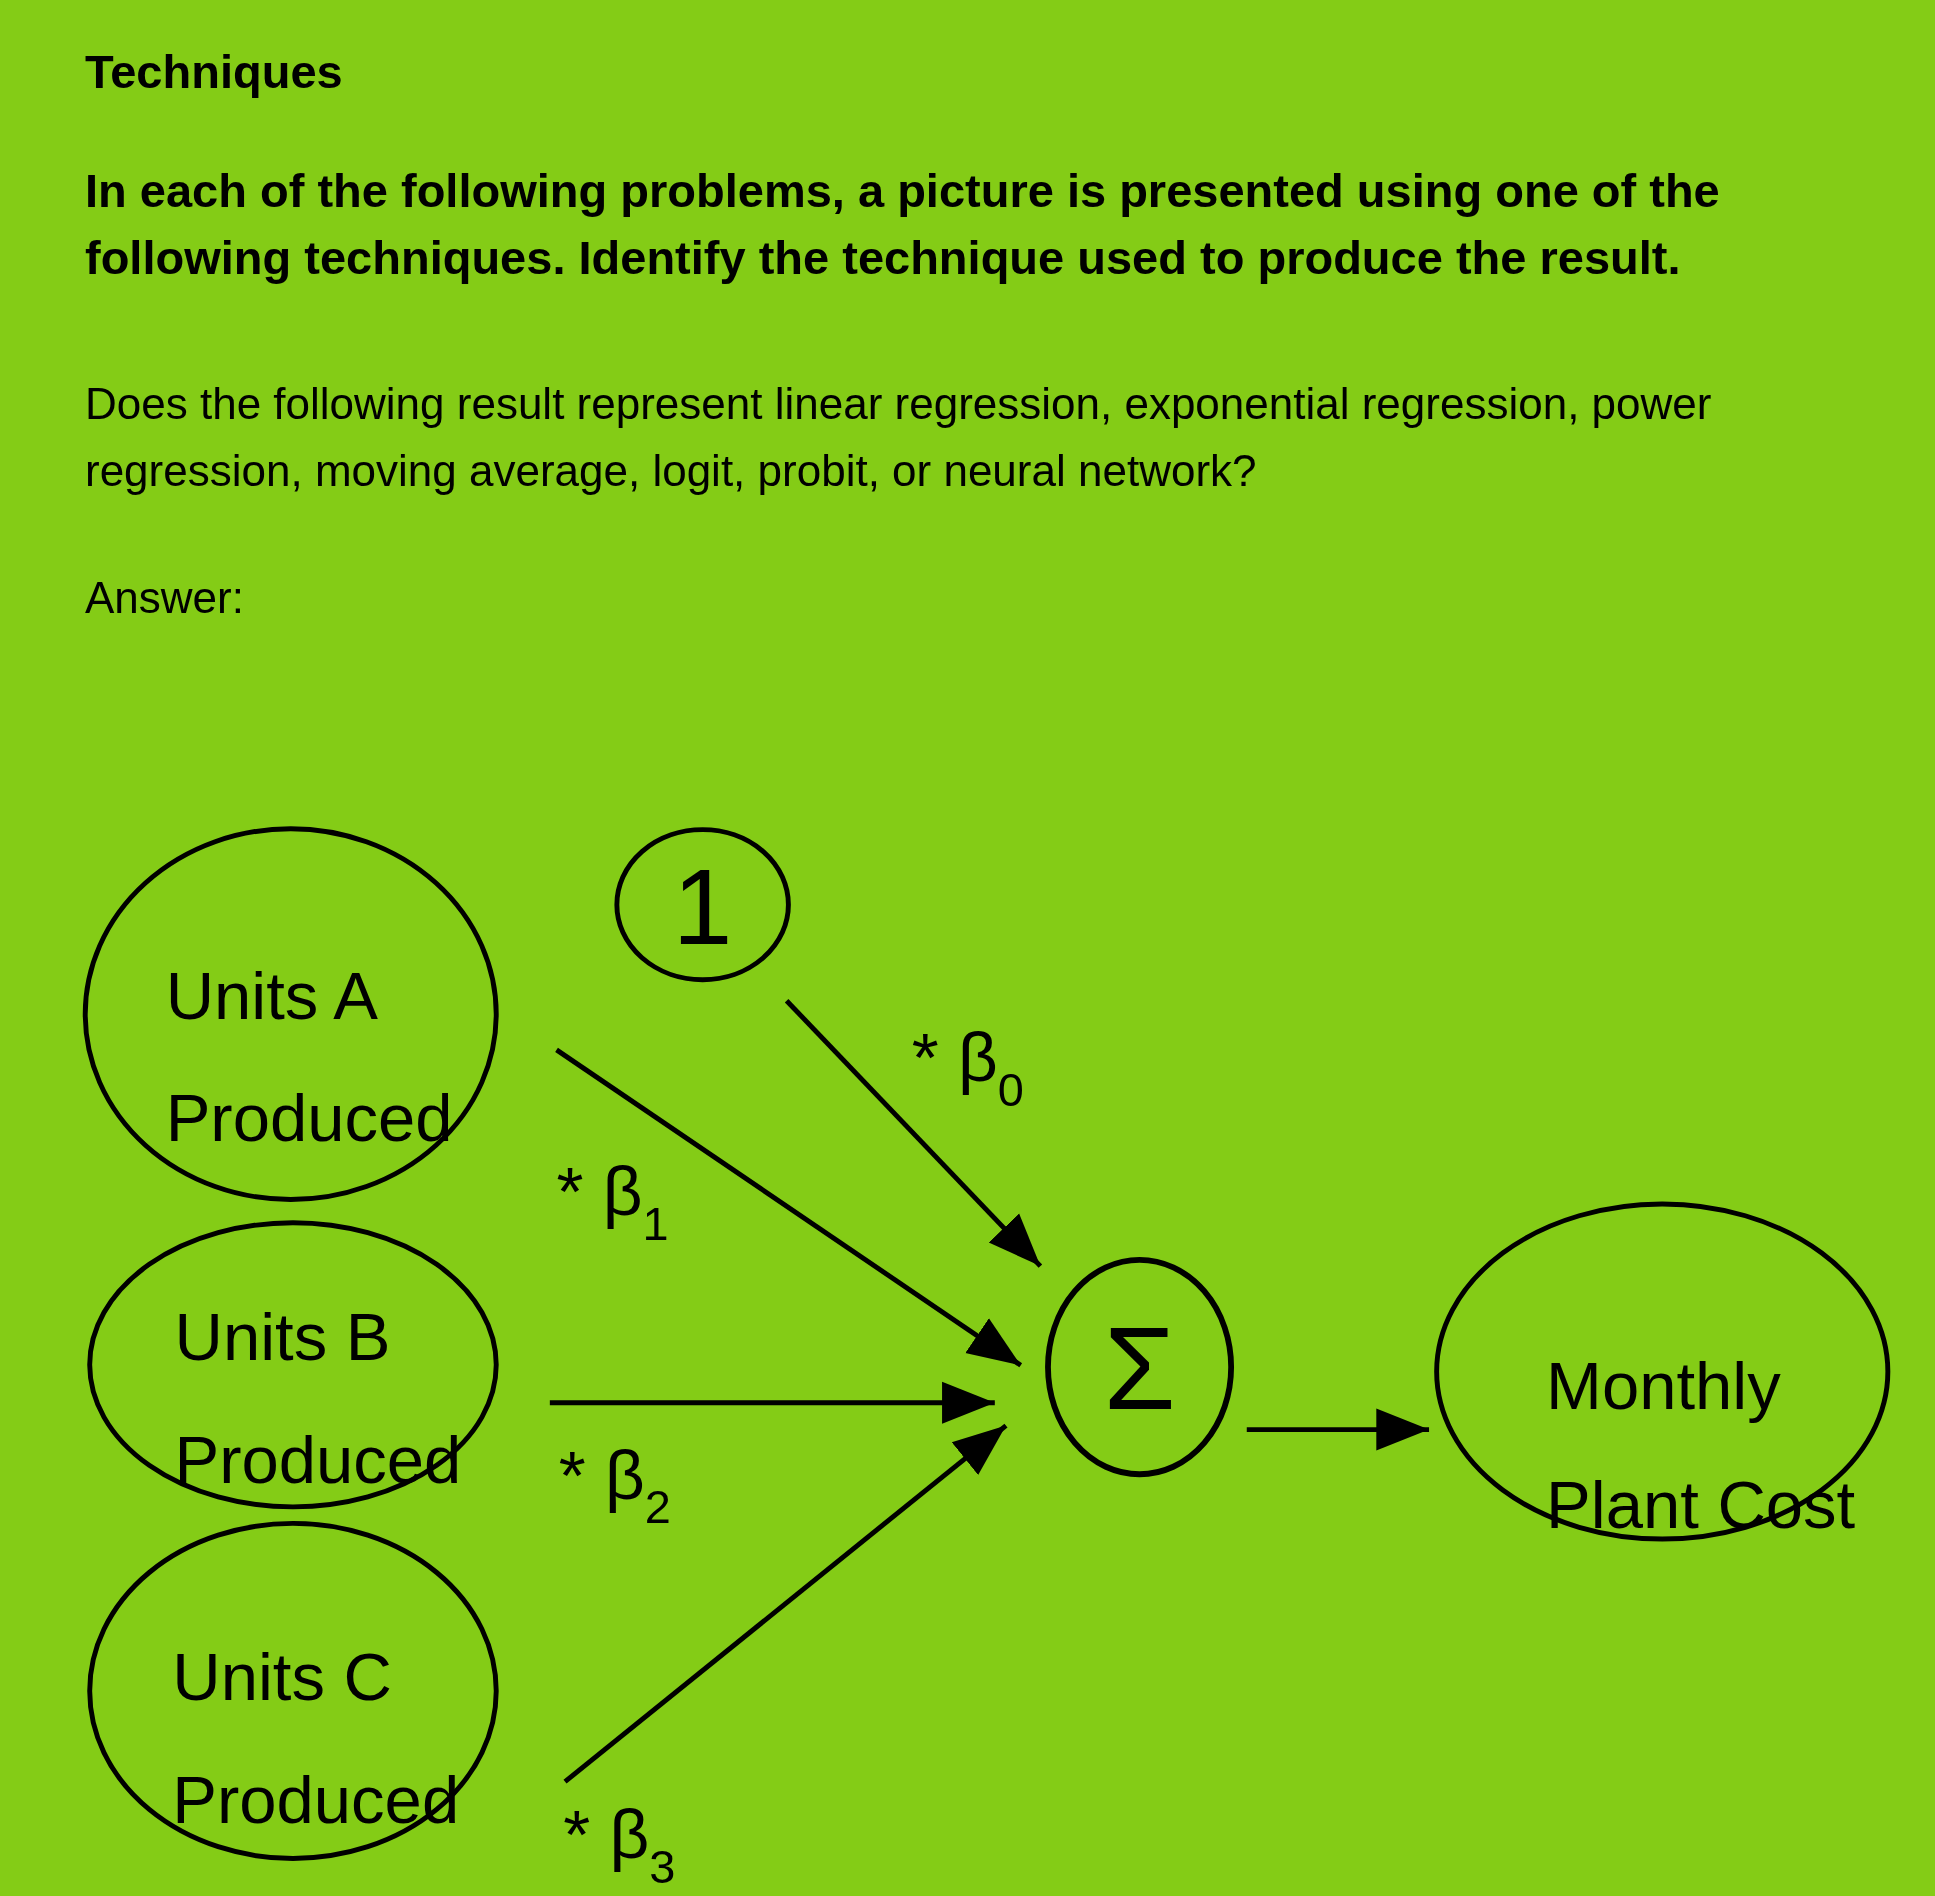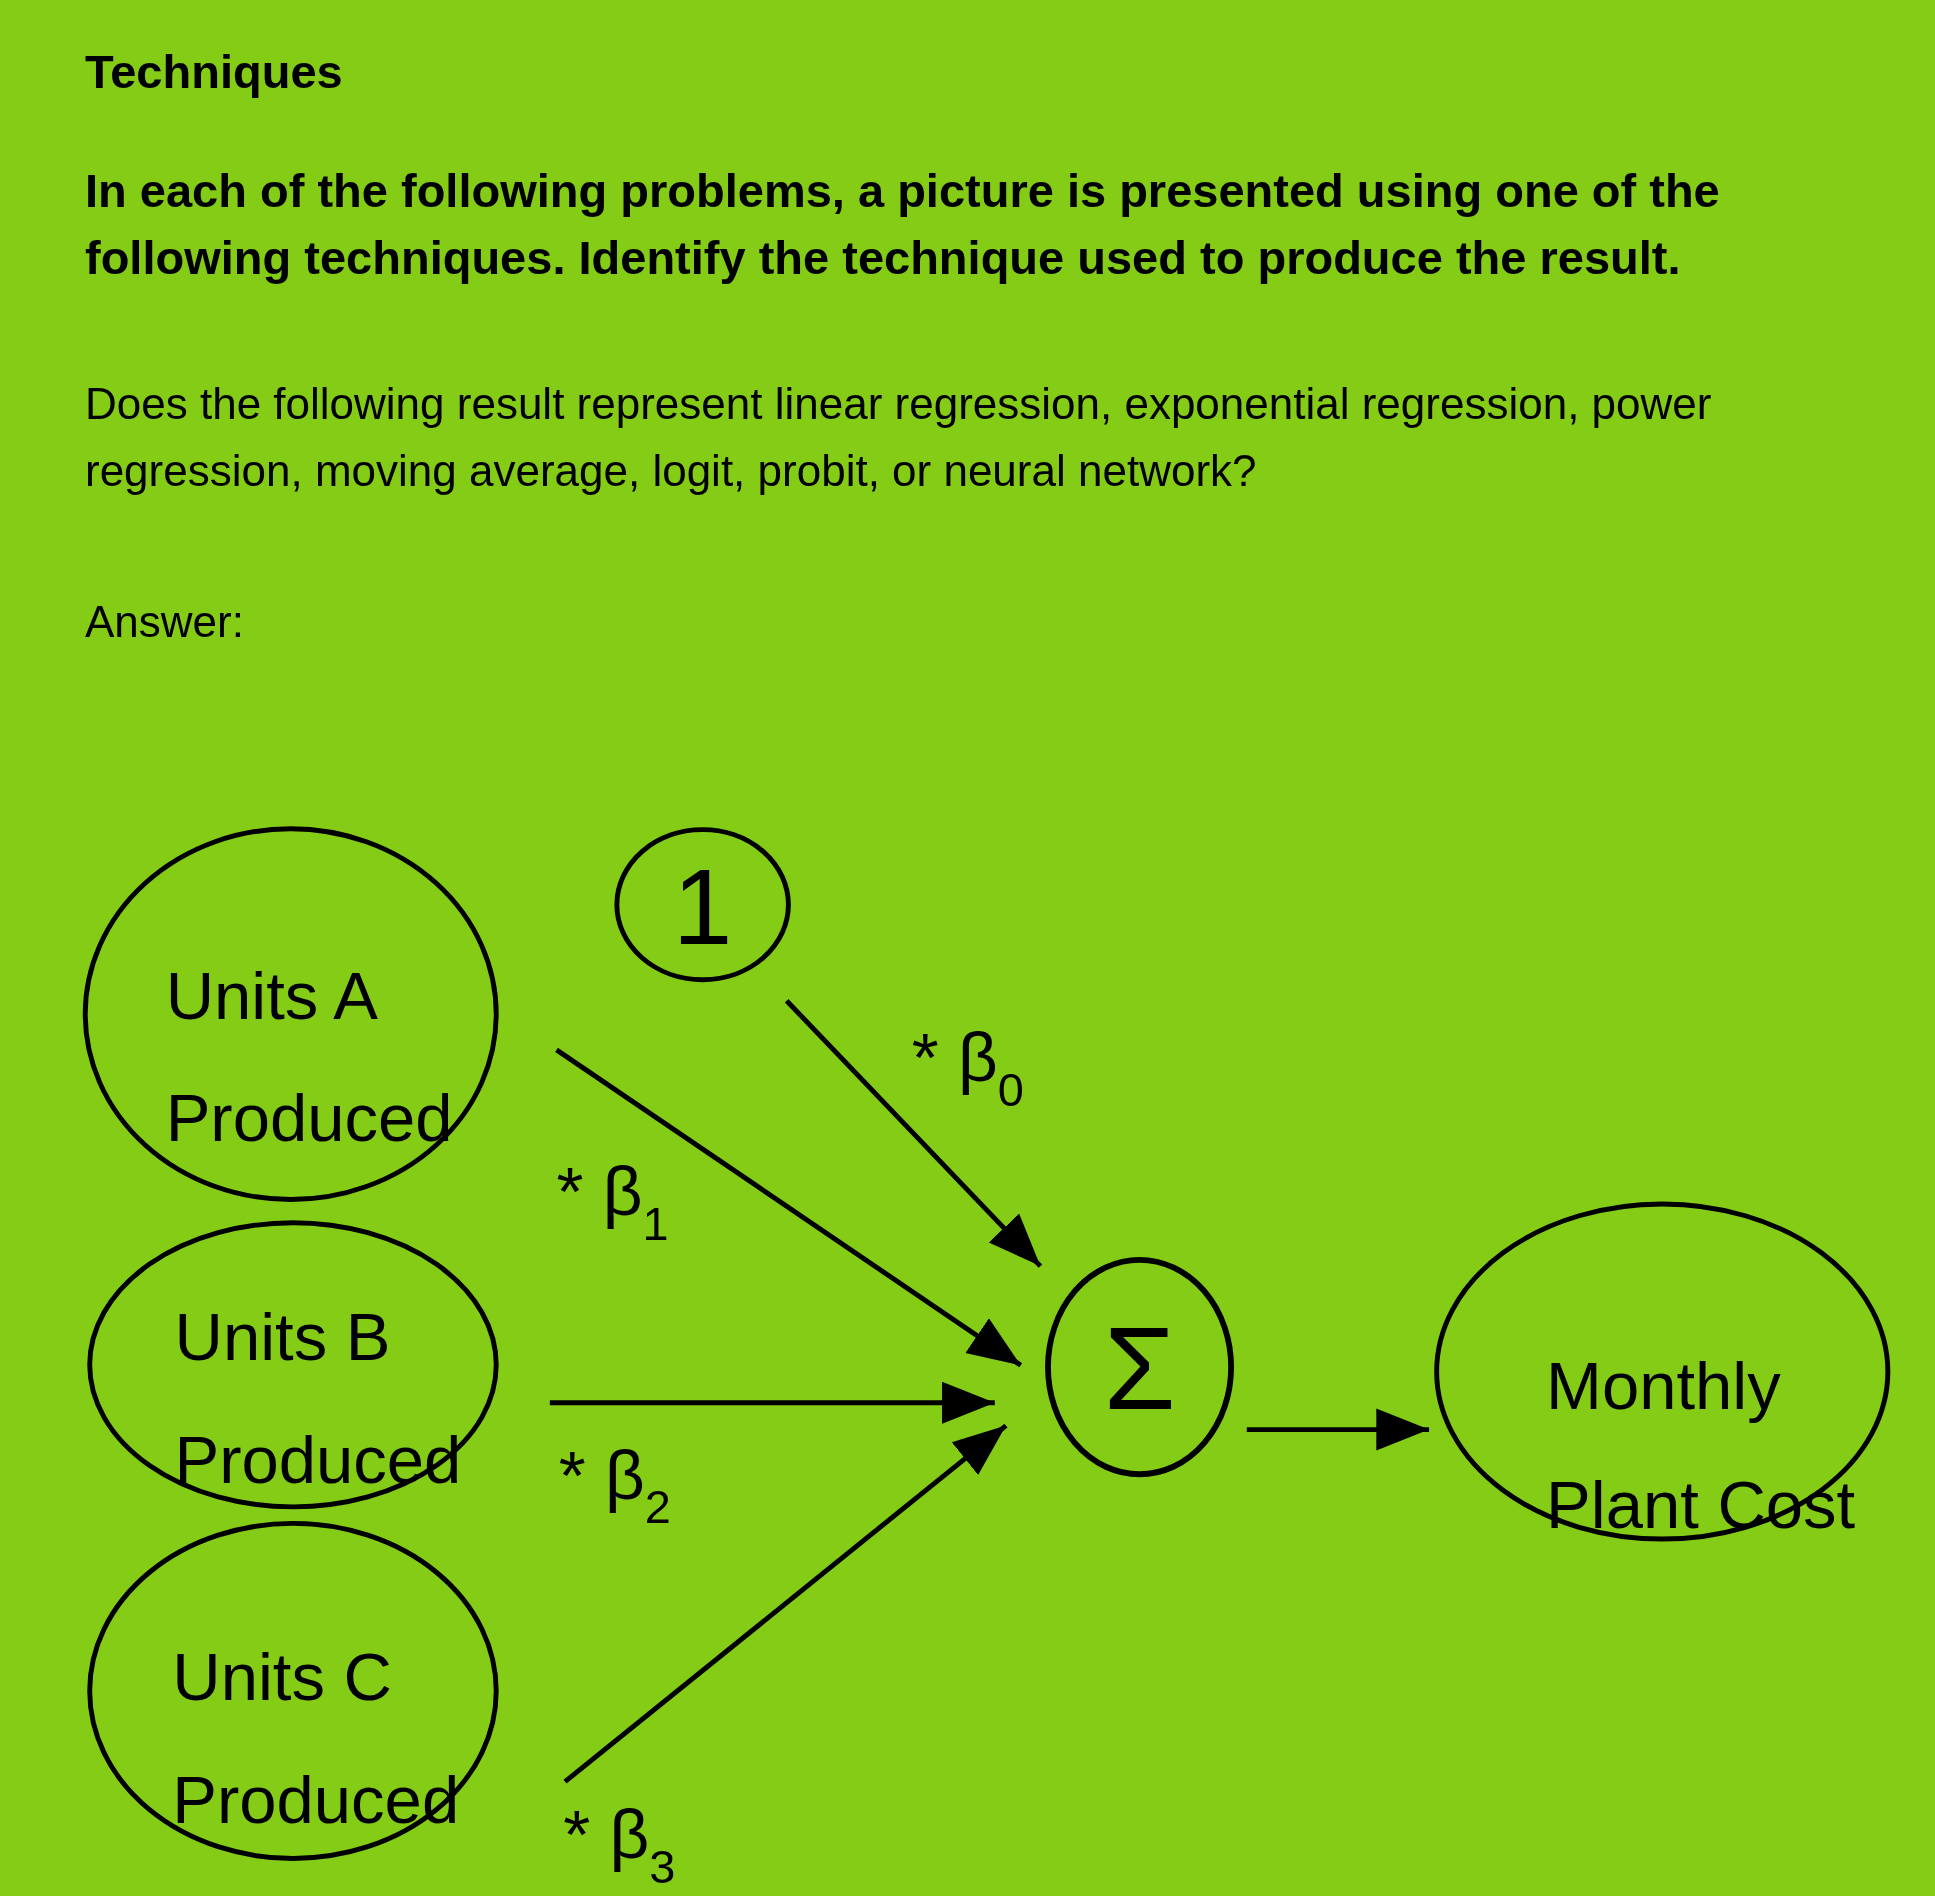--- a/index.html
+++ b/index.html
@@ -16,21 +16,21 @@
     position: absolute;
     left: 85px; top: 44px;
     font-size: 47px;
     font-weight: bold;
     white-space: nowrap;
   }
   .para { position: absolute; left: 85px; white-space: nowrap; }
   .para .line { height: 67px; line-height: 67px; }
   .para.bold { top: 157px; font-size: 47px; font-weight: bold; }
   .para.question { top: 370px; font-size: 44px; }
-  .para.answer { top: 597px; font-size: 44px; }
+  .para.answer { top: 573px; font-size: 44px; }
   svg.diagram { position: absolute; left: 0; top: 0; }
   .shape { fill: none; stroke: #000000; stroke-width: 11px; }
   .shape.sum { stroke-width: 13px; }
   .link { stroke: #000000; stroke-width: 11px; fill: none; }
   .node-label { font-family: "Liberation Sans", sans-serif; font-size: 150px; fill: #000000; }
   .big-glyph { font-family: "Liberation Sans", sans-serif; fill: #000000; text-anchor: middle; }
   .one-glyph { font-size: 240px; }
   .sigma-glyph { font-size: 260px; }
   .weight-label { font-family: "Liberation Sans", sans-serif; font-size: 155px; fill: #000000; }
   .weight-sub { font-size: 105px; }

